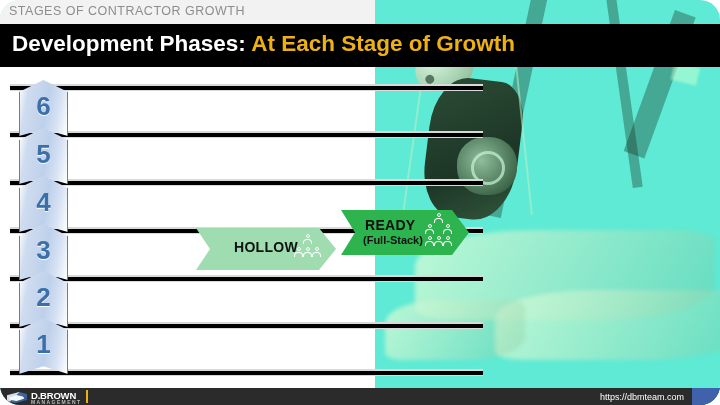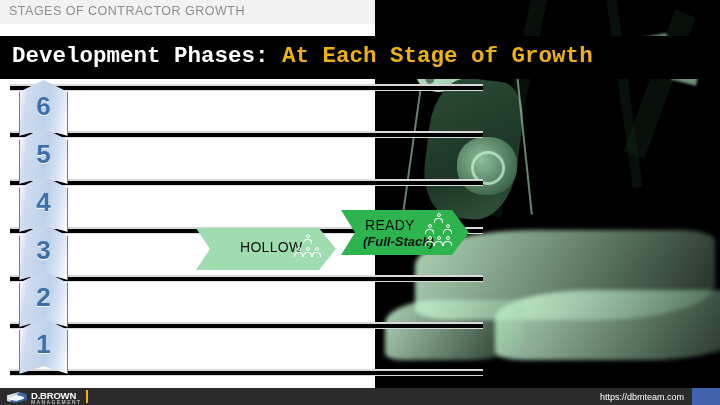--- a/index.html
+++ b/index.html
@@ -1,18 +1,18 @@
 <!DOCTYPE html>
 <html><head>
 <meta charset="utf-8">
 <style>
   html,body{margin:0;padding:0;background:#fff;}
   body{width:720px;height:405px;overflow:hidden;
        font-family:"Liberation Sans","DejaVu Sans",sans-serif;}
-  #slide{position:relative;width:720px;height:405px;overflow:hidden;background:#000000;}
+  #slide{position:relative;width:720px;height:405px;overflow:hidden;background:#5eead4;border-radius:20px;}
 
   
   #photo{position:absolute;left:375px;top:0;width:345px;height:388px;overflow:hidden;}
   #photo .base{position:absolute;inset:0;
     background:
       radial-gradient(closed-ellipse at 28% 22%, rgba(255,255,255,.50) 0 6%, rgba(255,255,255,0) 22%),
       radial-gradient(ellipse 60px 42px at 30% 25%, rgba(230,255,235,.85) 0%, rgba(230,255,235,0) 70%),
       radial-gradient(ellipse 120px 70px at 85% 30%, rgba(215,255,225,.75) 0%, rgba(215,255,225,0) 65%),
       radial-gradient(ellipse 150px 90px at 62% 78%, rgba(190,250,205,.85) 0%, rgba(190,250,205,0) 70%),
       radial-gradient(ellipse 110px 130px at 12% 60%, rgba(120,175,135,.55) 0%, rgba(120,175,135,0) 70%),
@@ -37,21 +37,21 @@
     background:linear-gradient(120deg,rgba(205,250,215,.85),rgba(120,180,135,.25));filter:blur(2px);}
 
   
   #leftwhite{position:absolute;left:0;top:0;width:375px;height:388px;background:#ffffff;}
 
   
   #kicker{position:absolute;left:0;top:0;width:375px;height:24px;background:#f2f2f2;}
   #kicker span{position:absolute;left:9px;top:4px;font-size:12.5px;letter-spacing:.5px;color:#8d8d8d;}
 
   
-  #titlebar{position:absolute;left:0;top:36px;width:720px;height:43px;background:#000;font-family:Liberation Mono, monospace;}
+  #titlebar{position:absolute;left:0;top:24px;width:720px;height:43px;background:#000;}
   #title{position:absolute;left:12px;top:7px;font-size:22.5px;font-weight:bold;white-space:nowrap;}
   #title .w{color:#ffffff;}
   #title .c{color:#ffffff;font-weight:bold;}
   #title .y{color:#edb111;}
 
   
   .rule{position:absolute;left:10px;width:473px;height:7px;background:#d9d9d9;}
   .rule i{position:absolute;left:0;top:2px;width:100%;height:4px;background:#000;display:block;}
 
   
@@ -64,25 +64,25 @@
   .chev.last{clip-path:polygon(0 12px,50% 0,100% 12px,100% 100%,50% 86%,0 100%);}
   .chev b{font-size:26px;font-weight:bold;color:#3b6fa8;line-height:1;
     text-shadow:0 1px 0 rgba(255,255,255,.9);padding-bottom:5px;}
 
   
   .phase{position:absolute;display:flex;align-items:center;
     clip-path:polygon(0 0,calc(100% - 17px) 0,100% 50%,calc(100% - 17px) 100%,0 100%,14px 50%);}
   #ph-emerging{left:72px;top:246px;width:118px;height:35px;background:#d6f3dd;border:0;}
   #ph-hollow{left:196px;top:228px;width:140px;height:42px;background:#9fdcaf;}
   #ph-ready{left:341px;top:210px;width:128px;height:45px;background:#2eb44f;}
-  .phase .plabel{position:absolute;font-weight:normal;color:#111;}
+  .phase .plabel{position:absolute;font-weight:bold;color:#111;}
   #ph-emerging .plabel{left:26px;top:10px;font-size:11.5px;letter-spacing:.3px;}
-  #ph-hollow  .plabel{left:38px;top:11px;font-size:14px;letter-spacing:.3px;margin-left:6px;}
+  #ph-hollow  .plabel{left:38px;top:11px;font-size:14px;letter-spacing:.3px;}
   #ph-ready   .plabel{left:24px;top:7px;font-size:14px;letter-spacing:.3px;}
-  #ph-ready   .psub{position:absolute;left:22px;top:24px;font-size:13px;font-weight:bold;color:#111;font-style:italic;}
+  #ph-ready   .psub{position:absolute;left:22px;top:24px;font-size:11px;font-weight:bold;color:#111;}
   .people{position:absolute;}
   .people .p{position:absolute;width:9px;height:10px;}
   .people .p s{position:absolute;left:2.5px;top:0;width:4px;height:4px;border-radius:50%;
     background:transparent;border:1.4px solid #fff;box-sizing:border-box;text-decoration:none;}
   .people .p u{position:absolute;left:0;top:5px;width:9px;height:5px;
     border:1.4px solid #fff;border-bottom:0;border-radius:4px 4px 0 0;box-sizing:border-box;text-decoration:none;}
   #pe-emerging{left:80px;top:10px;}
   #pe-hollow{left:98px;top:6px;}
   #pe-ready{left:84px;top:3px;}
 

